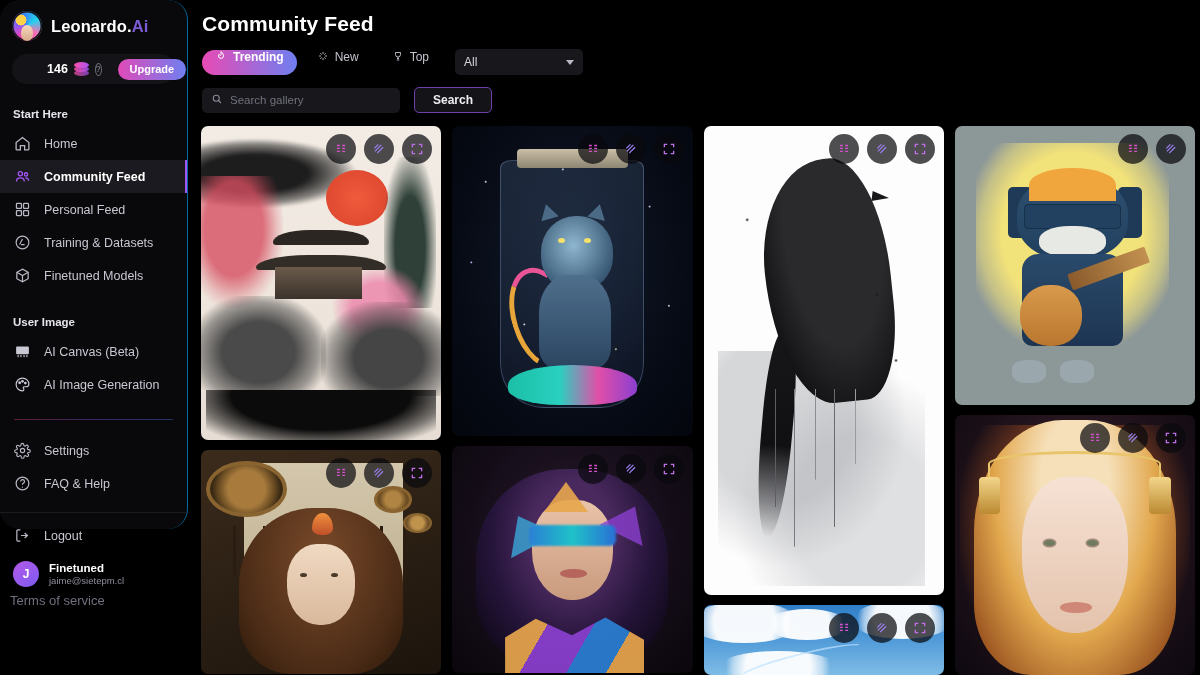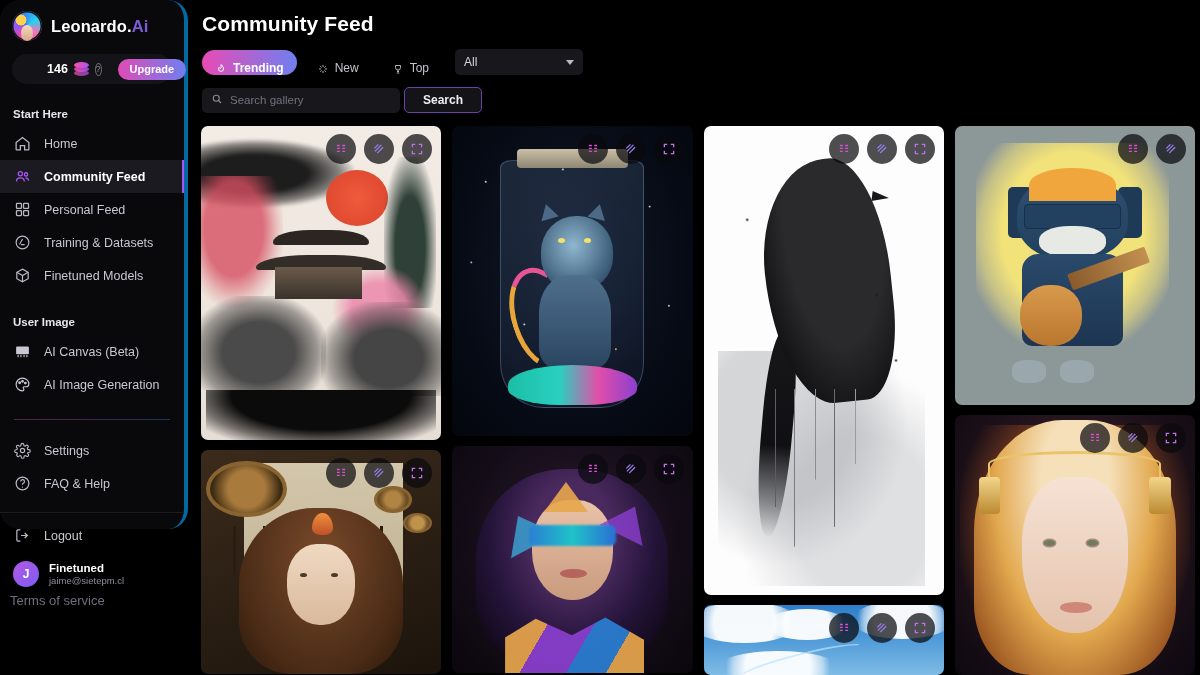--- a/index.html
+++ b/index.html
@@ -8,21 +8,21 @@
     background: #000;
     font-family: "Liberation Sans", sans-serif;
     overflow: hidden;
   }
   .app { display: flex; width: 1200px; height: 675px; }
 
   
   .sidebar {
     width: 188px; height: 529px;
     background: #09090b;
-    border-right: 4px solid #0369a1;
+    border-right: 1px solid #0369a1;
     position: relative; flex: 0 0 188px; border-radius: 20px;
   }
   .brand { display: flex; align-items: center; gap: 9px; padding: 11px 0 0 12px; }
   .brand-logo {
     width: 30px; height: 30px; border-radius: 50%;
     background:
       radial-gradient(circle at 30% 30%, #ffd24a 0 18%, transparent 19%),
       conic-gradient(from 200deg, #ff3da6, #8b5cf6, #3b82f6, #22d3ee, #f472b6, #ff3da6);
     position: relative; overflow: hidden;
     box-shadow: 0 0 0 1.5px #15151a inset;
@@ -102,21 +102,21 @@
   .tos { font-size: 13px; color: #6f6f7d; padding: 6px 0 0 10px; cursor: pointer; }
 
   
   .main { flex: 1; height: 675px; position: relative; overflow: hidden; background: #000; }
   .page-title {
     font-size: 21px; font-weight: bold; color: #fff;
     padding: 12px 0 0 14px; letter-spacing: .1px;
   }
   .filters { display: flex; align-items: center; gap: 7px; padding: 13px 0 0 14px; }
   .chip {
-    display: flex; align-items: flex-end; gap: 6px; height: 25px;
+    display: flex; align-items: flex-start; gap: 6px; height: 25px;
     padding: 0 13px; border-radius: 13px; cursor: pointer;
     font-size: 12px; color: #c4c4cf; background: transparent; border: 0;
     font-family: "Liberation Sans", sans-serif;
   }
   .chip.active {
     background: linear-gradient(90deg, #e84bb5, #6f7ff0);
     color: #fff; font-weight: bold;
   }
   .chip svg { width: 12px; height: 12px; display: block; }
   .select-wrap {
@@ -124,21 +124,21 @@
     border-radius: 5px; display: flex; align-items: center;
     padding: 0 9px; cursor: pointer; position: relative;
   }
   .select-wrap span { font-size: 12px; color: #d6d6de; }
   .caret {
     margin-left: auto; width: 0; height: 0;
     border-left: 4px solid transparent; border-right: 4px solid transparent;
     border-top: 5px solid #b9b9c4;
   }
 
-  .searchrow { display: flex; align-items: center; gap: 4px; padding: 12px 0 0 14px; }
+  .searchrow { display: flex; align-items: center; gap: 14px; padding: 12px 0 0 14px; }
   .searchbox {
     width: 198px; height: 25px; background: #17171c; border-radius: 5px;
     display: flex; align-items: center; gap: 7px; padding: 0 9px;
   }
   .searchbox svg { width: 12px; height: 12px; flex: 0 0 12px; }
   .searchbox input {
     flex: 1; border: 0; background: transparent; outline: none;
     color: #d8d8e0; font-size: 11.5px; font-family: "Liberation Sans", sans-serif;
   }
   .searchbox input::placeholder { color: #72727f; }

